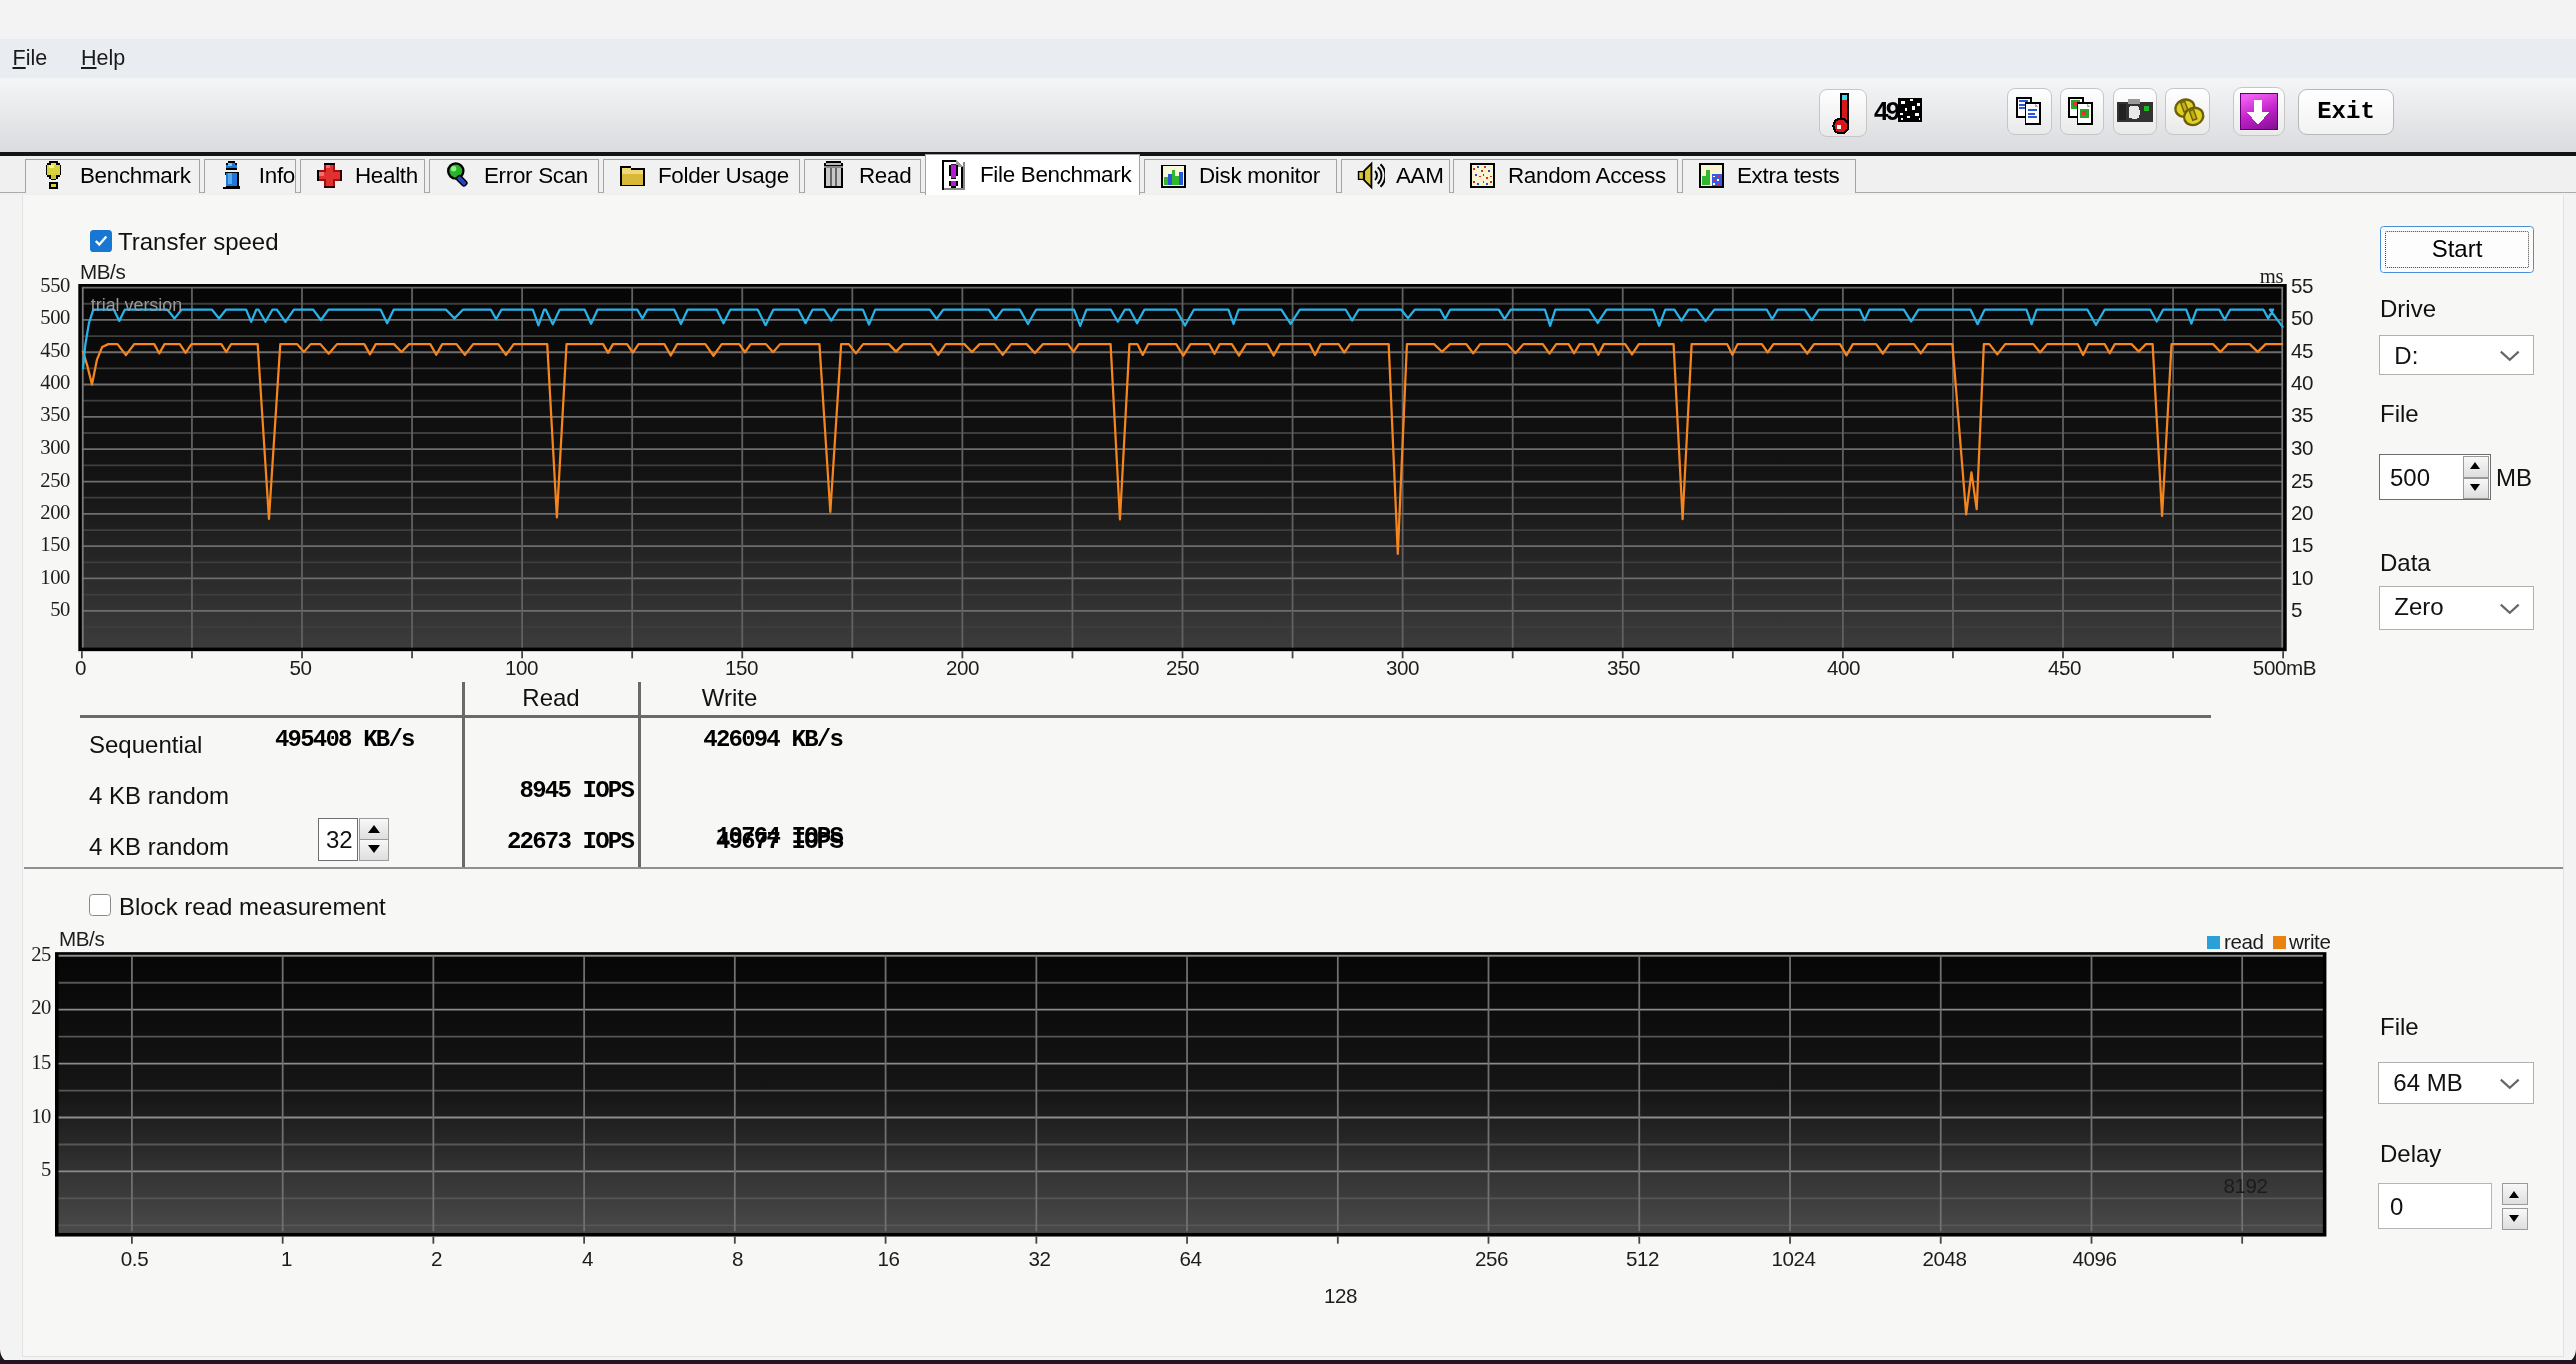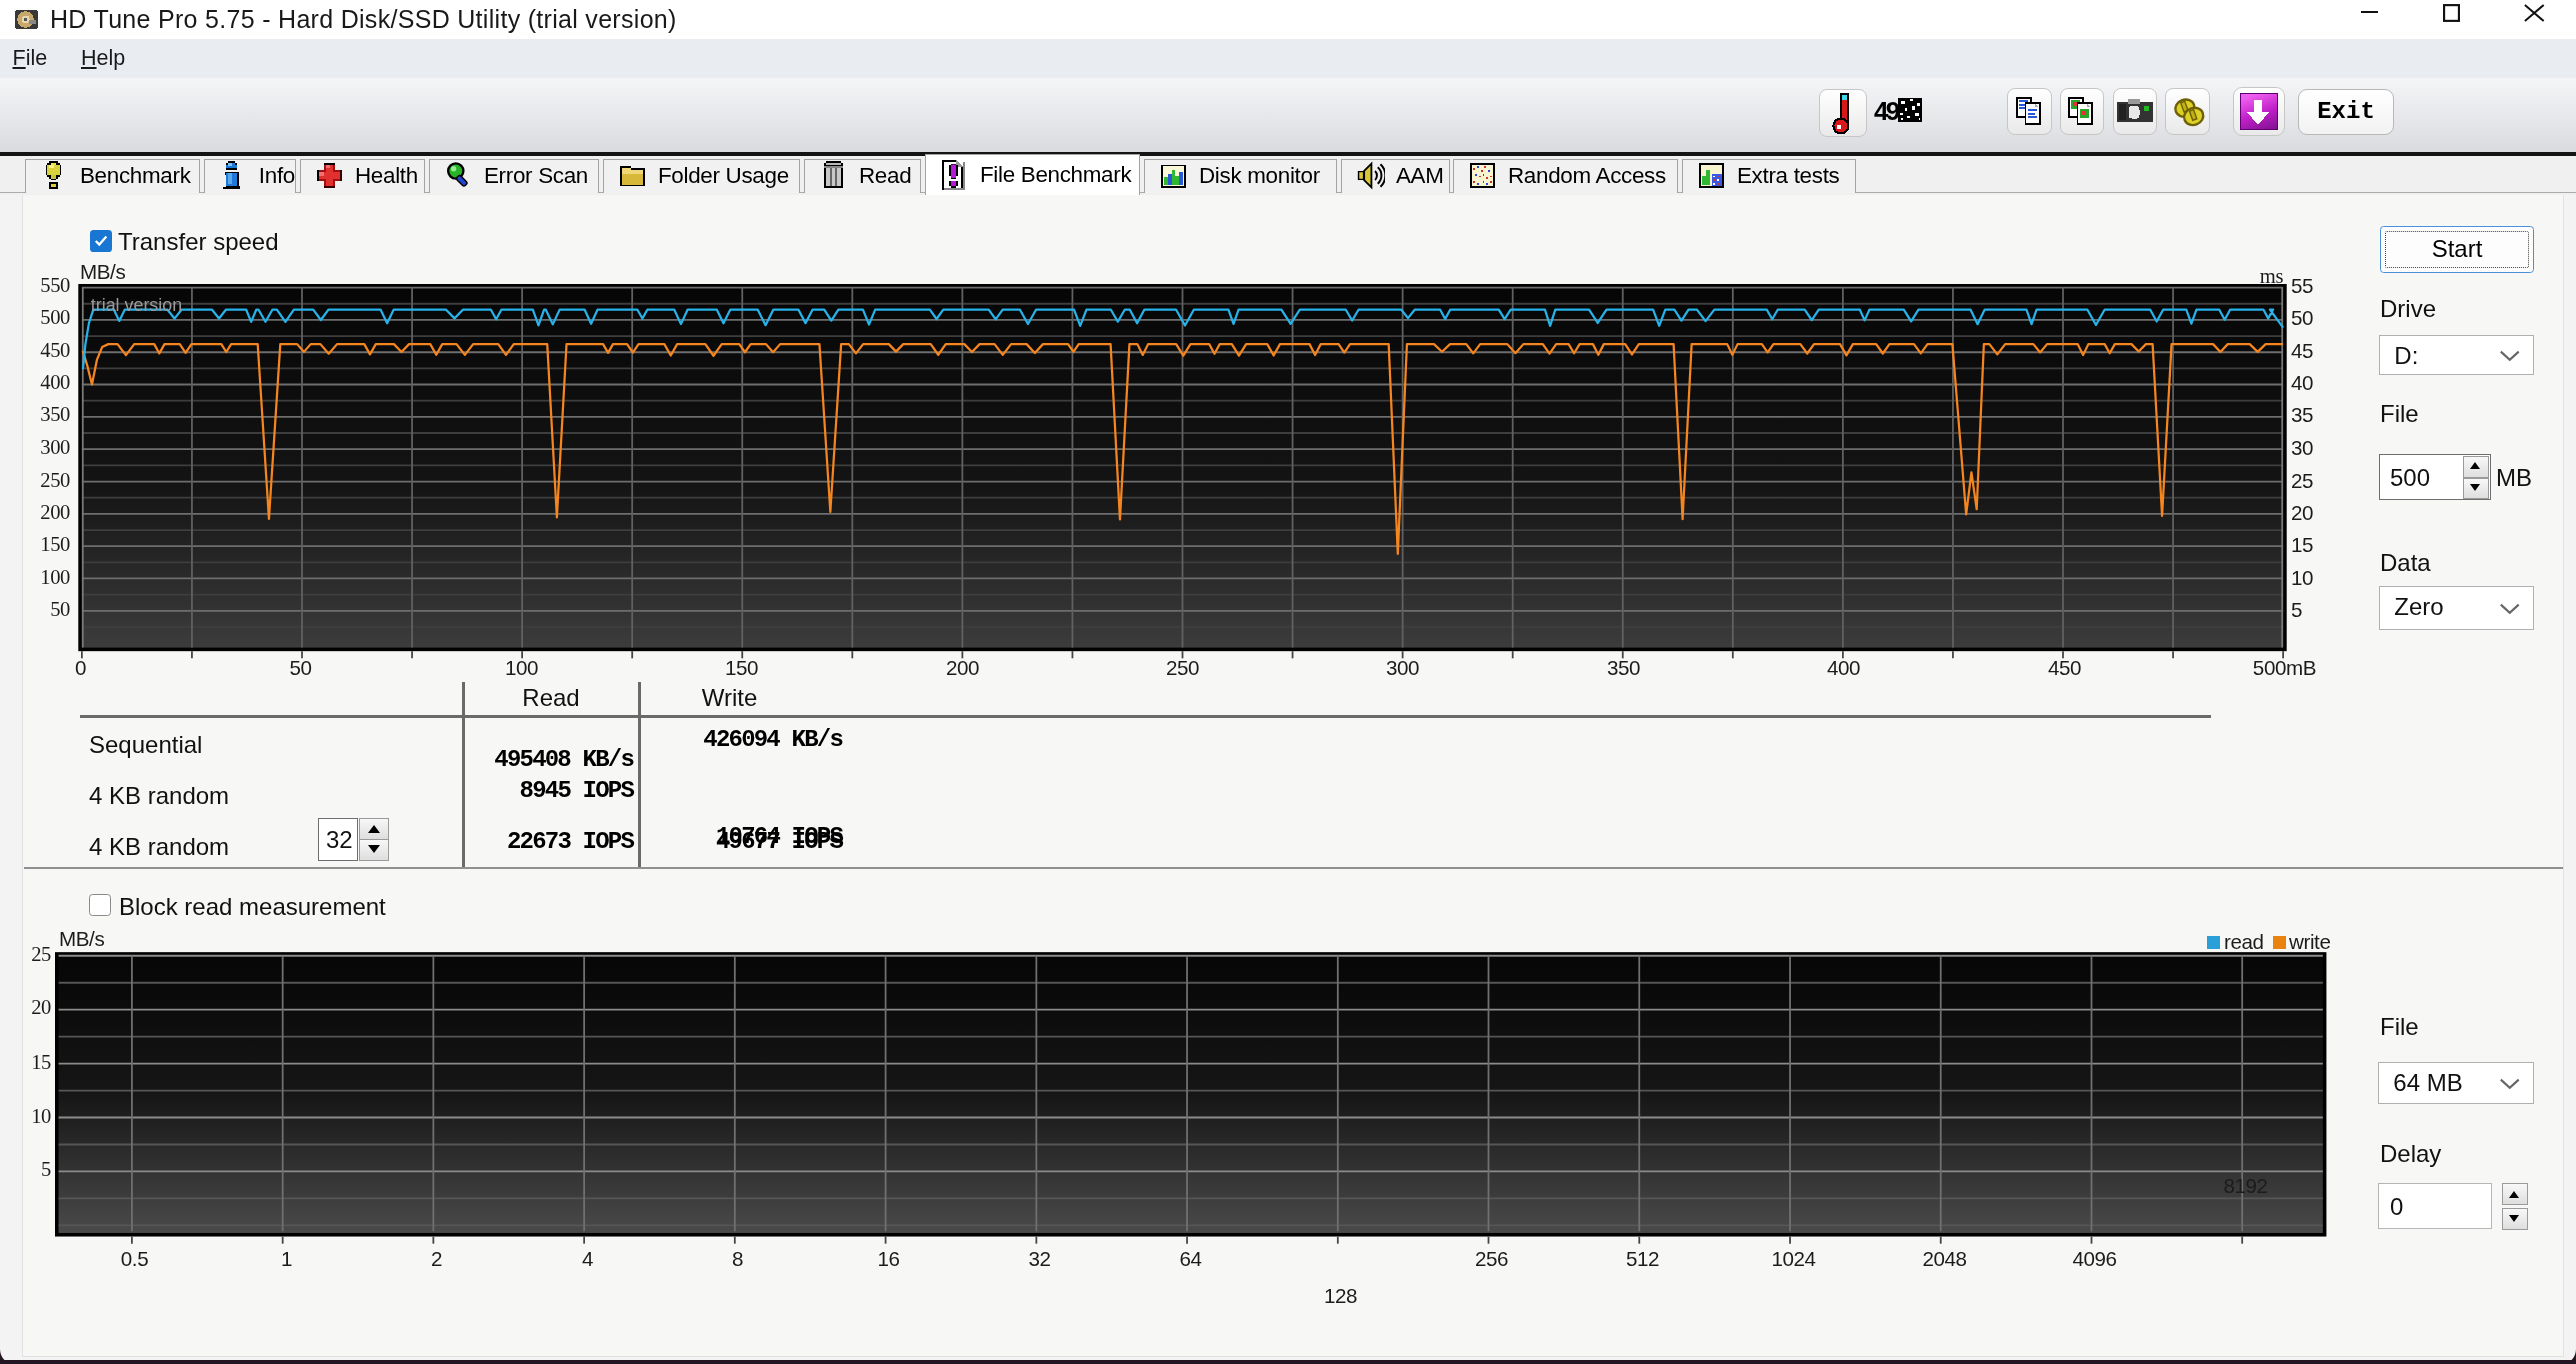--- a/index.html
+++ b/index.html
@@ -38,39 +38,20 @@
 .combo2 .tx { position:absolute; left:14.3px; top:6.3px; font-size:24px; color:#111; }
 .spinbtn { position:absolute; background:linear-gradient(#f8f8f8,#dedede); border:0.9px solid #9a9a9a; }
 .tri { position:absolute; width:0; height:0; }
 #startbtn { position:absolute; left:2380px; top:226px; width:154px; height:47px; background:#fdfdfd; border:1.8px solid #4a90d9; border-radius:3.6px; }
 #startbtn .in { position:absolute; left:3.6px; top:3.6px; right:3.6px; bottom:3.6px; border:1.8px dotted #444; border-radius:1.8px; }
 #startbtn .tx { position:absolute; width:100%; text-align:center; top:8px; font-size:24px; color:#000; }
 </style></head>
 <body>
 <div id="page">
 
-<div id="titlebar">
-  <svg class="abs" style="left:12.5px;top:6.3px" width="27" height="27" viewBox="0 0 15 15" shape-rendering="crispEdges">
-        <rect x="1" y="2" width="13" height="11" rx="2" fill="#383838"></rect>
-        <circle cx="7" cy="7.5" r="4.6" fill="#c8a86a"></circle>
-        <circle cx="7" cy="7.5" r="2.2" fill="#e8d8b0"></circle>
-        <circle cx="7" cy="7.5" r="0.9" fill="#555"></circle>
-        <rect x="9" y="8" width="4" height="2" fill="#888"></rect>
-      </svg>
-  <div id="title">HD Tune Pro 5.75 - Hard Disk/SSD Utility (trial version)</div>
-  <svg class="abs" style="left:2361px;top:10.7px" width="17" height="2.7" viewBox="0 0 19 3">
-        <rect width="19" height="2.5" fill="#111"></rect>
-      </svg>
-  <svg class="abs" style="left:2443px;top:3.6px" width="17" height="18" viewBox="0 0 19 20">
-        <rect x="1.2" y="1.2" width="16.6" height="17.6" fill="none" stroke="#111" stroke-width="2.4"></rect>
-      </svg>
-  <svg class="abs" style="left:2524px;top:3.6px" width="20.6" height="18" viewBox="0 0 23 20">
-        <path d="M1,1 L22,19 M22,1 L1,19" stroke="#111" stroke-width="2.2"></path>
-      </svg>
-</div>
 
 <div id="menubar">
   <div class="menu" style="left:12.5px"><span style="text-decoration:underline">F</span>ile</div>
   <div class="menu" style="left:81px"><span style="text-decoration:underline">H</span>elp</div>
 </div>
 
 <div id="toolbar"></div>
 
   <div class="tbtn" style="left:1819px;top:89px;width:48px;height:48px"></div>
   <svg class="abs" style="left:1831px;top:93px" width="25" height="41" viewBox="0 0 14 23" shape-rendering="crispEdges">
@@ -435,21 +416,21 @@
 </svg>
 
 <div class="tline" style="left:462px;top:682px;width:2.7px;height:186px"></div>
 <div class="tline" style="left:638px;top:682px;width:2.7px;height:186px"></div>
 <div class="tline" style="left:80px;top:715px;width:2131px;height:2.7px"></div>
 <div class="label27" style="left:464px;top:684px;width:174px;text-align:center">Read</div>
 <div class="label27" style="left:640px;top:684px;width:179px;text-align:center">Write</div>
 <div class="label27" style="left:89px;top:731px">Sequential</div>
 <div class="label27" style="left:89px;top:782px">4 KB random</div>
 <div class="label27" style="left:89px;top:833px">4 KB random</div>
-<div class="mono28" style="left:275px;width:358px;text-align:right;top:746px">495408 KB/s</div>
+<div class="mono28" style="left:275px;width:358px;top:726px">495408 KB/s</div>
 <div class="mono28" style="left:484px;width:358px;text-align:right;top:726px">426094 KB/s</div>
 <div class="mono28" style="left:275px;width:358px;text-align:right;top:777px">8945 IOPS</div>
 <div class="mono28" style="left:484px;width:358px;text-align:right;top:823px">10764 IOPS</div>
 <div class="mono28" style="left:275px;width:358px;text-align:right;top:828px">22673 IOPS</div>
 <div class="mono28" style="left:484px;width:358px;text-align:right;top:828px">49677 IOPS</div>
 
 <div class="abs" style="left:318px;top:818px;width:40px;height:43px;background:#fff;border:1.8px solid #6e6e6e"></div>
 <div class="label27" style="left:326px;top:826px">32</div>
 <div class="spinbtn" style="left:359px;top:818px;width:29.5px;height:21.5px"></div>
 <div class="spinbtn" style="left:359px;top:839px;width:29.5px;height:21.5px"></div>

